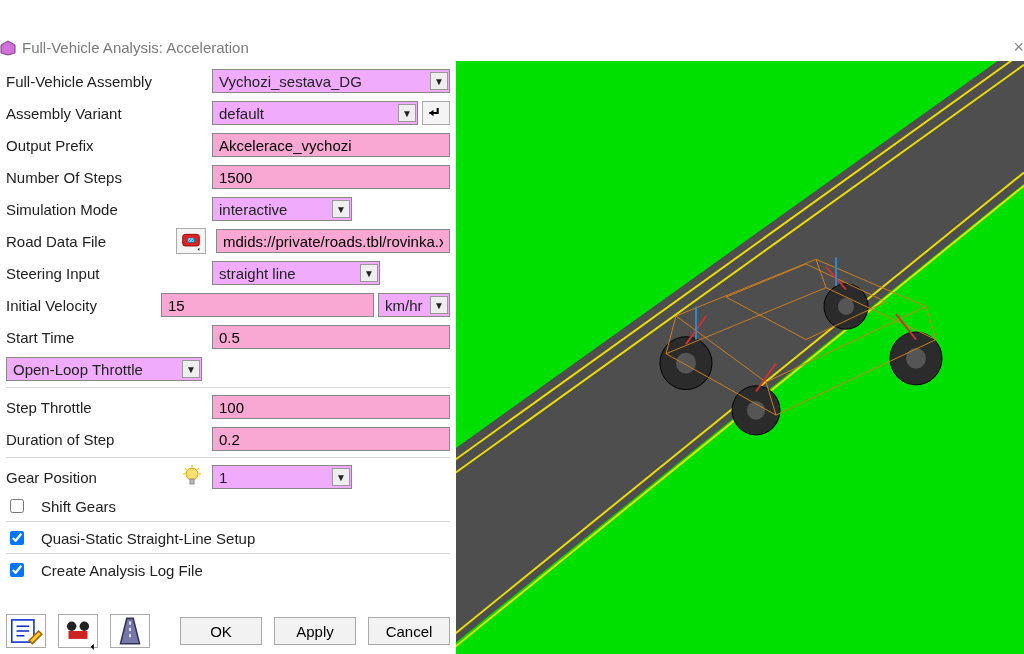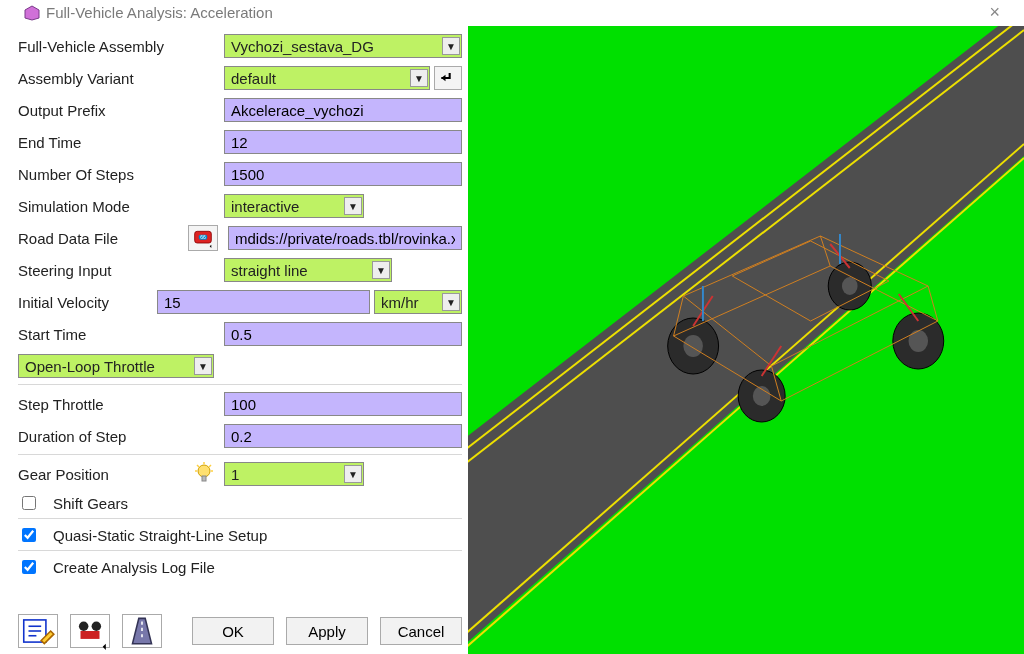--- a/index.html
+++ b/index.html
@@ -1,31 +1,31 @@
 <!DOCTYPE html>
 <html><head>
 <meta charset="utf-8">
 <style>
   * { box-sizing: border-box; }
   html, body { margin:0; padding:0; width:1024px; height:654px; font-family: Tahoma, Arial, sans-serif; font-size:15px; color:#222; background:#fff; overflow:hidden; }
   .app { display:flex; flex-direction:column; width:1024px; height:654px; }
-  .titlebar { height:26px; padding:3px 24px; display:flex; align-items:center; justify-content:space-between; border-bottom:1px solid #fff; color:#7a7a7a; }
+  .titlebar { height:26px; padding:3px 0; display:flex; align-items:center; justify-content:space-between; border-bottom:1px solid #fff; color:#7a7a7a;margin-top:35px; }
   .titlebar .left { display:flex; align-items:center; gap:6px; }
   .titlebar .icon { width:16px; height:16px; }
   .titlebar .close { font-family: Arial; font-size:18px; color:#888; cursor:default; }
-  .main { display:flex; flex:1; min-height:0;padding-left:12px; }
+  .main { display:flex; flex:1; min-height:0; }
   .panel { width:456px; display:flex; flex-direction:column; background:#fff; }
   .viewport { flex:1; position:relative; background:#00e000; }
   .form { padding:4px 6px; flex:1; overflow:hidden; }
   .row { display:flex; align-items:center; height:32px; }
   .label { width:206px; }
   .controls { flex:1; display:flex; align-items:center; gap:4px; }
   .controls.full input.textfield { flex:1; }
-  .textfield { height:24px; border:1px solid #888; padding:2px 6px; font:inherit; background:#c4b5fd; }
-  .select { position:relative; display:inline-flex; align-items:center; height:24px; border:1px solid #888; background:#bef264; font:inherit; }
+  .textfield { height:24px; border:1px solid #888; padding:2px 6px; font:inherit; background:#f9a8d4; }
+  .select { position:relative; display:inline-flex; align-items:center; height:24px; border:1px solid #888; background:#f0abfc; font:inherit; }
   .select .value { padding:2px 6px; flex:1; white-space:nowrap; overflow:hidden; text-overflow:ellipsis; }
   .select .btn { width:18px; height:18px; margin-right:1px; border:1px solid #999; background:#eee; display:flex; align-items:center; justify-content:center; font-size:10px; }
   .iconbtn { width:32px; height:28px; border:1px solid #aaa; background:#f4f4f4; display:flex; align-items:center; justify-content:center; }
   .iconbtn svg { width:24px; height:20px; }
   .divider { height:2px; border-top:1px solid #d8d8d8; border-bottom:1px solid #fff; margin:2px 0 2px 0; }
   .chk { display:flex; align-items:center; gap:14px; height:26px; }
   .chk input { width:14px; height:14px; }
   .footer { display:flex; align-items:center; gap:12px; padding:2px 6px 6px 6px; }
   .footer .spacer { flex:1; }
   .footer .btn { width:82px; height:28px; border:1px solid #aaa; background:#f2f2f2; font:inherit; }
@@ -80,26 +80,20 @@
           </div>
         </div>
 
         <div class="row">
           <div class="label">Output Prefix</div>
           <div class="controls full">
               <input class="textfield" value="Akcelerace_vychozi" style="">
             </div>
         </div>
 
-        <div class="row">
-          <div class="label">End Time</div>
-          <div class="controls full">
-              <input class="textfield" value="12" style="">
-            </div>
-        </div>
 
         <div class="row">
           <div class="label">Number Of Steps</div>
           <div class="controls full">
               <input class="textfield" value="1500" style="">
             </div>
         </div>
 
         <div class="row">
           <div class="label">Simulation Mode</div>
@@ -135,21 +129,21 @@
               <span class="value">straight line</span>
               <span class="btn">▼</span>
             </div>
           </div>
         </div>
 
         <div class="row">
           <div class="label">Initial Velocity</div>
           <div class="controls full">
             <input class="textfield" style="flex: 1 1 0%;" value="15">
-            <div class="select" style="width:88px">
+            <div class="select" style="width:72px">
               <span class="value">km/hr</span>
               <span class="btn">▼</span>
             </div>
           </div>
         </div>
 
         <div class="row">
           <div class="label">Start Time</div>
           <div class="controls full">
               <input class="textfield" value="0.5" style="">

